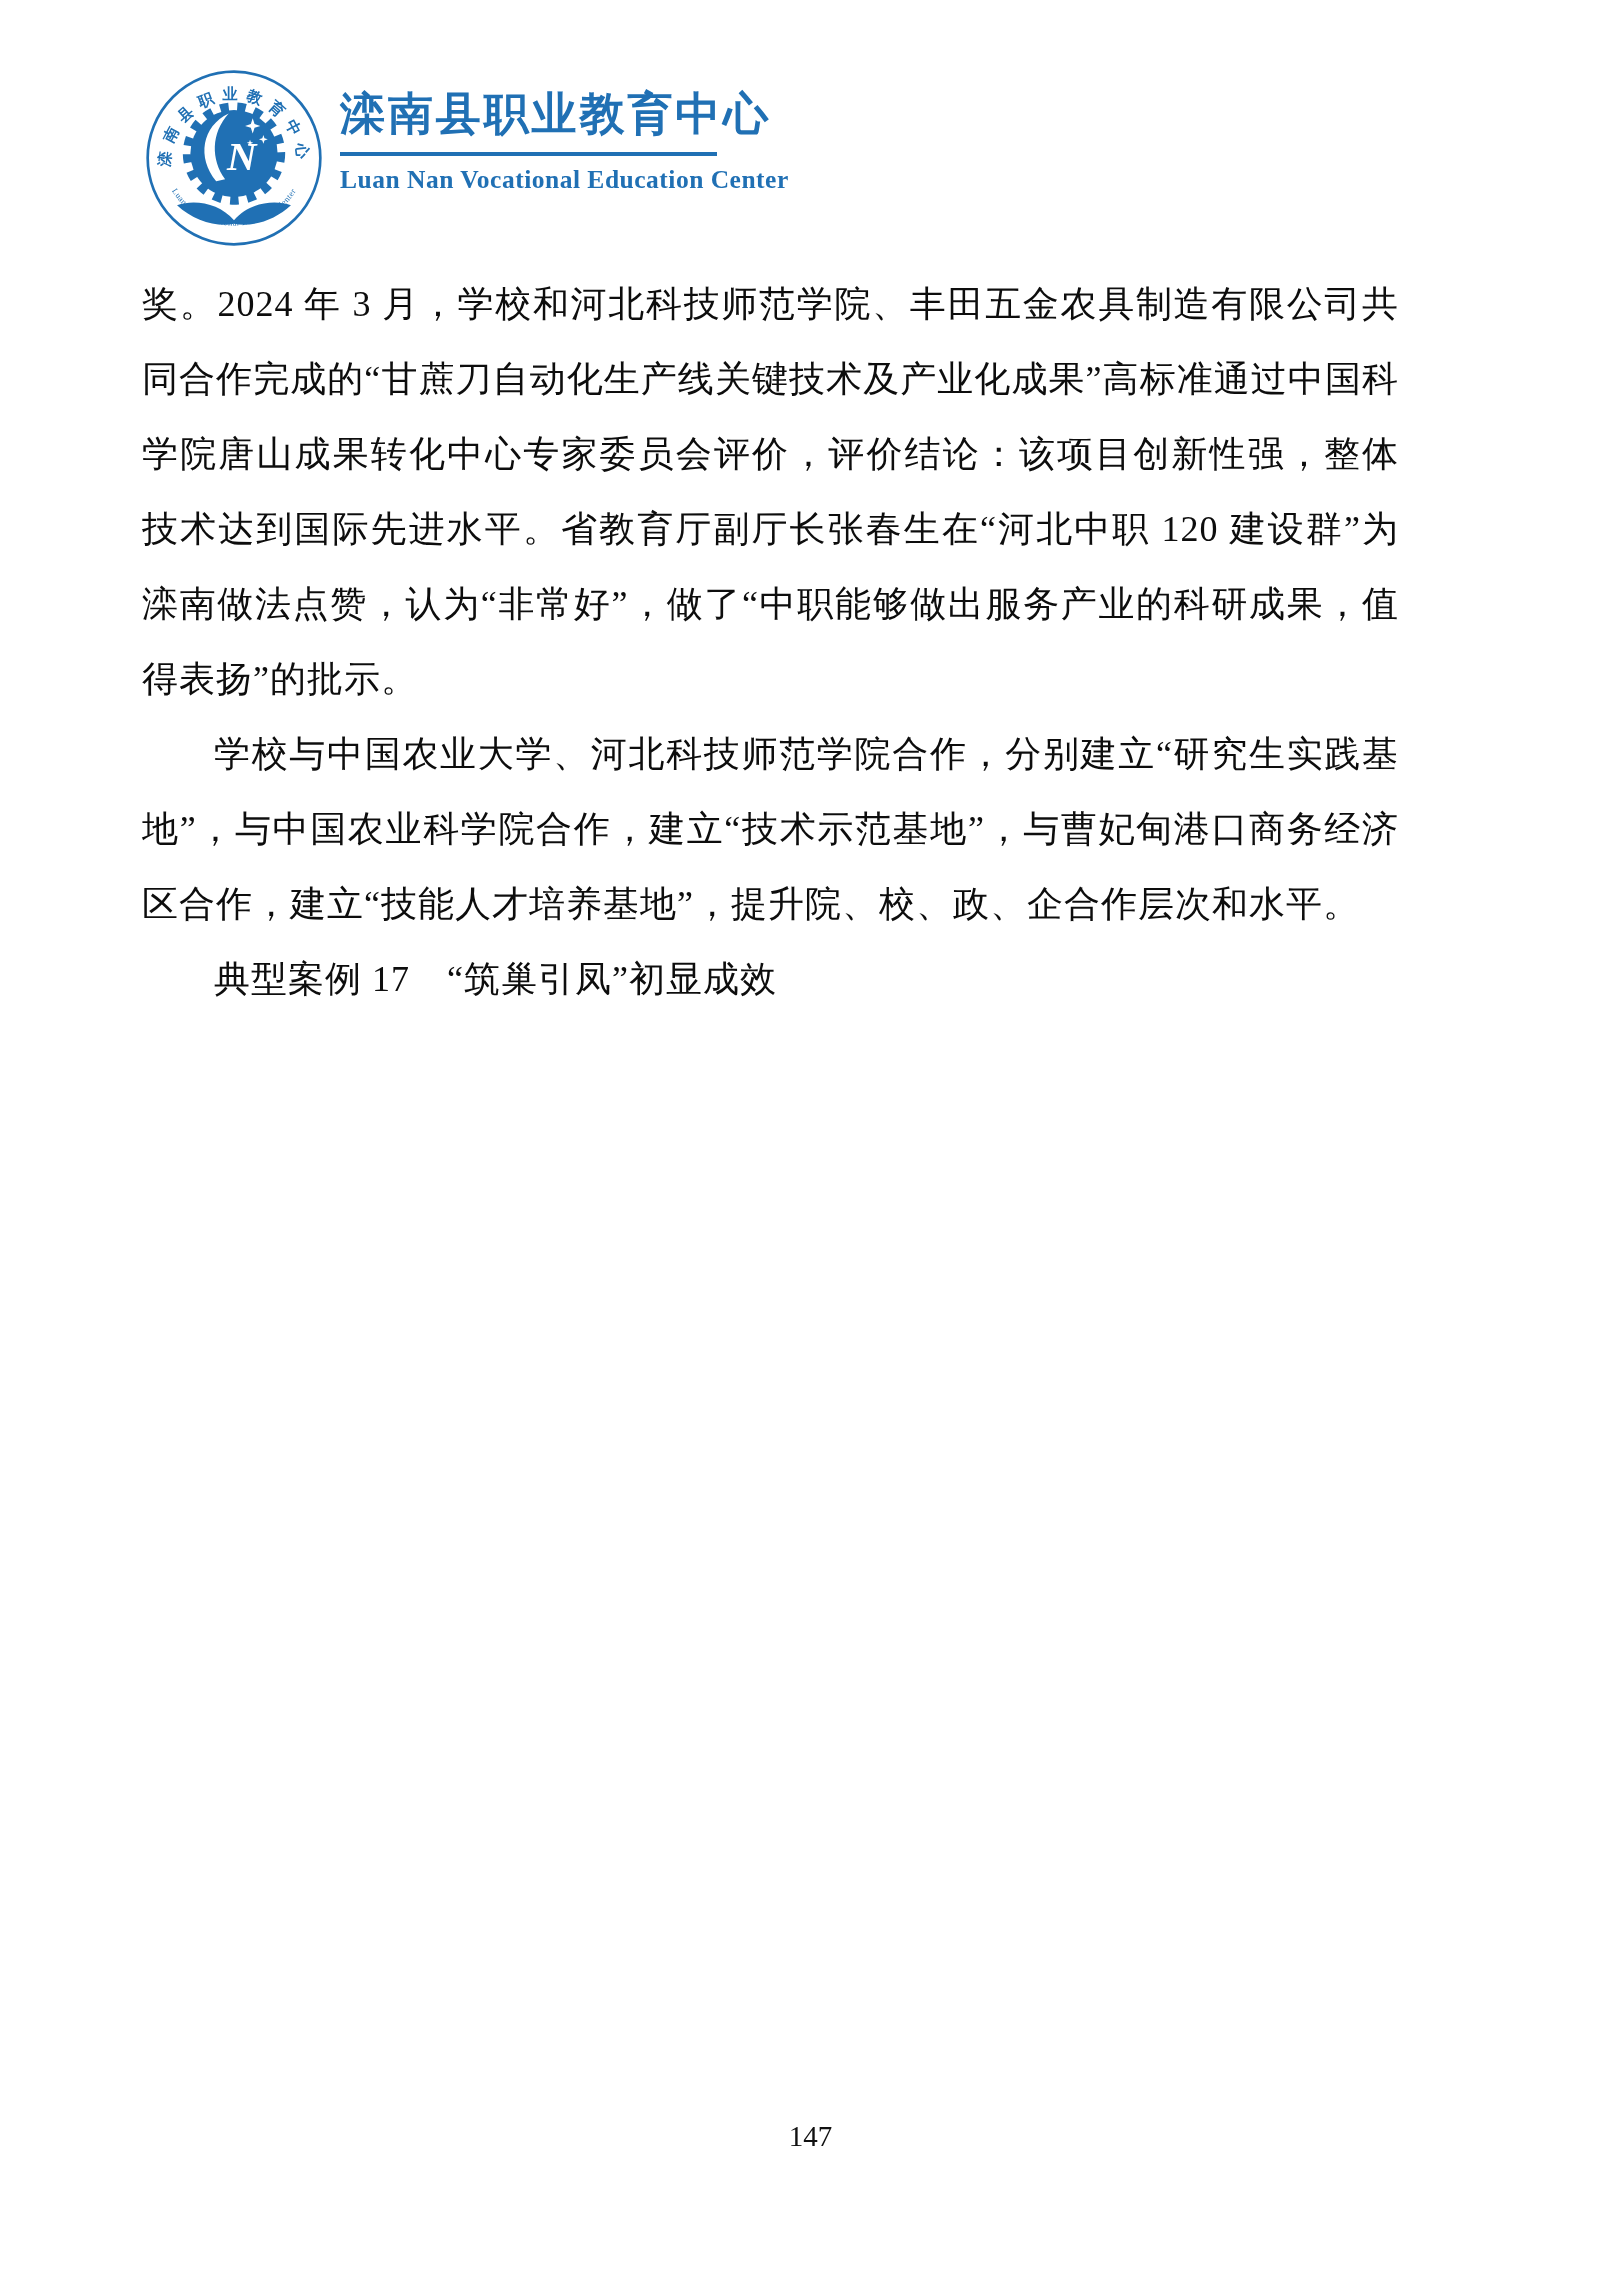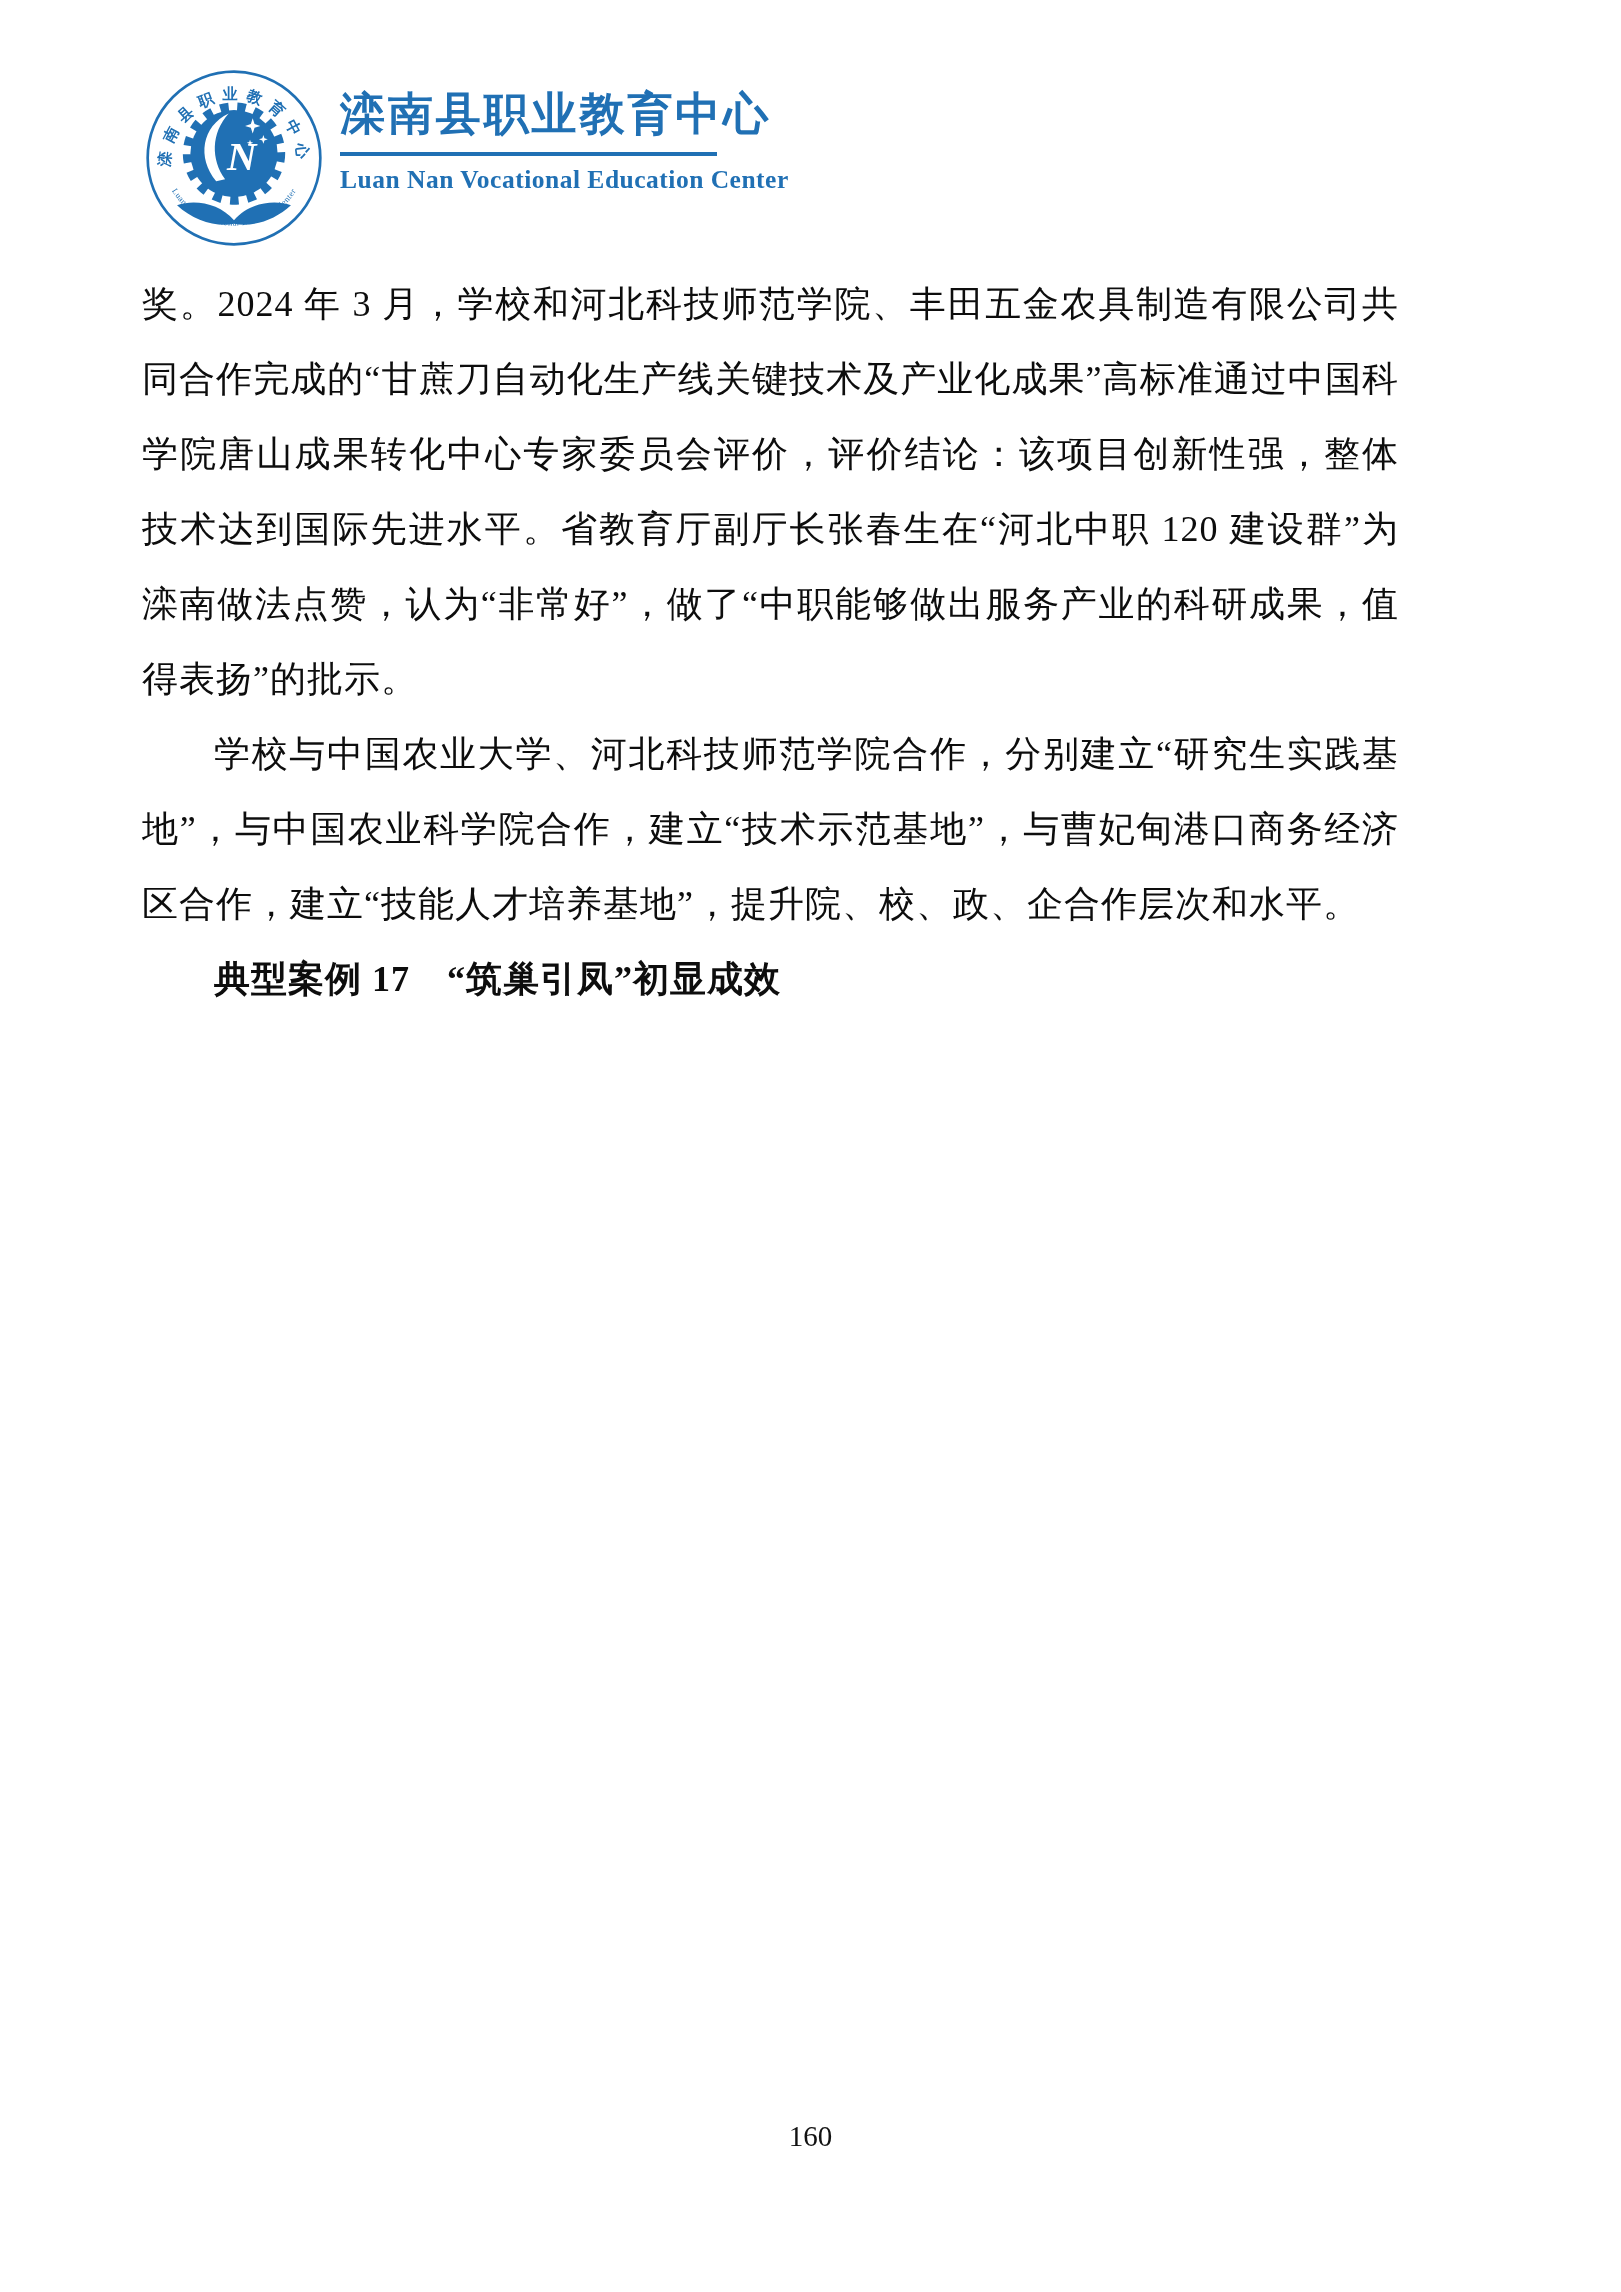--- a/index.html
+++ b/index.html
@@ -49,21 +49,21 @@
     color: #0d0d0d;
   }
   .para {
     font-size: 36px;
     line-height: 75px;
     text-align: justify;
     text-justify: inter-ideograph;
     letter-spacing: 1px;
   }
   .para.indent { text-indent: 2em; }
-  .para.heading { font-weight: bold; }
+  .para.heading { font-weight: normal; }
 
   
   .page-num {
     position: absolute;
     top: 2120px;
     left: 0; right: 0;
     text-align: center;
     font-size: 29px;
     color: #111;
   }
@@ -108,16 +108,16 @@
       <div class="org-en">Luan Nan Vocational Education Center</div>
     </div>
   </header>
 
   <main class="content">
     <p class="para">奖。2024 年 3 月，学校和河北科技师范学院、丰田五金农具制造有限公司共同合作完成的“甘蔗刀自动化生产线关键技术及产业化成果”高标准通过中国科学院唐山成果转化中心专家委员会评价，评价结论：该项目创新性强，整体技术达到国际先进水平。省教育厅副厅长张春生在“河北中职 120 建设群”为滦南做法点赞，认为“非常好”，做了“中职能够做出服务产业的科研成果，值得表扬”的批示。</p>
     <p class="para indent">学校与中国农业大学、河北科技师范学院合作，分别建立“研究生实践基地”，与中国农业科学院合作，建立“技术示范基地”，与曹妃甸港口商务经济区合作，建立“技能人才培养基地”，提升院、校、政、企合作层次和水平。</p>
     <p class="para indent heading">典型案例 17　“筑巢引凤”初显成效</p>
   </main>
 
-  <div class="page-num">160</div>
+  <div class="page-num">147</div>
 
 </div>
 
 
 </body></html>

